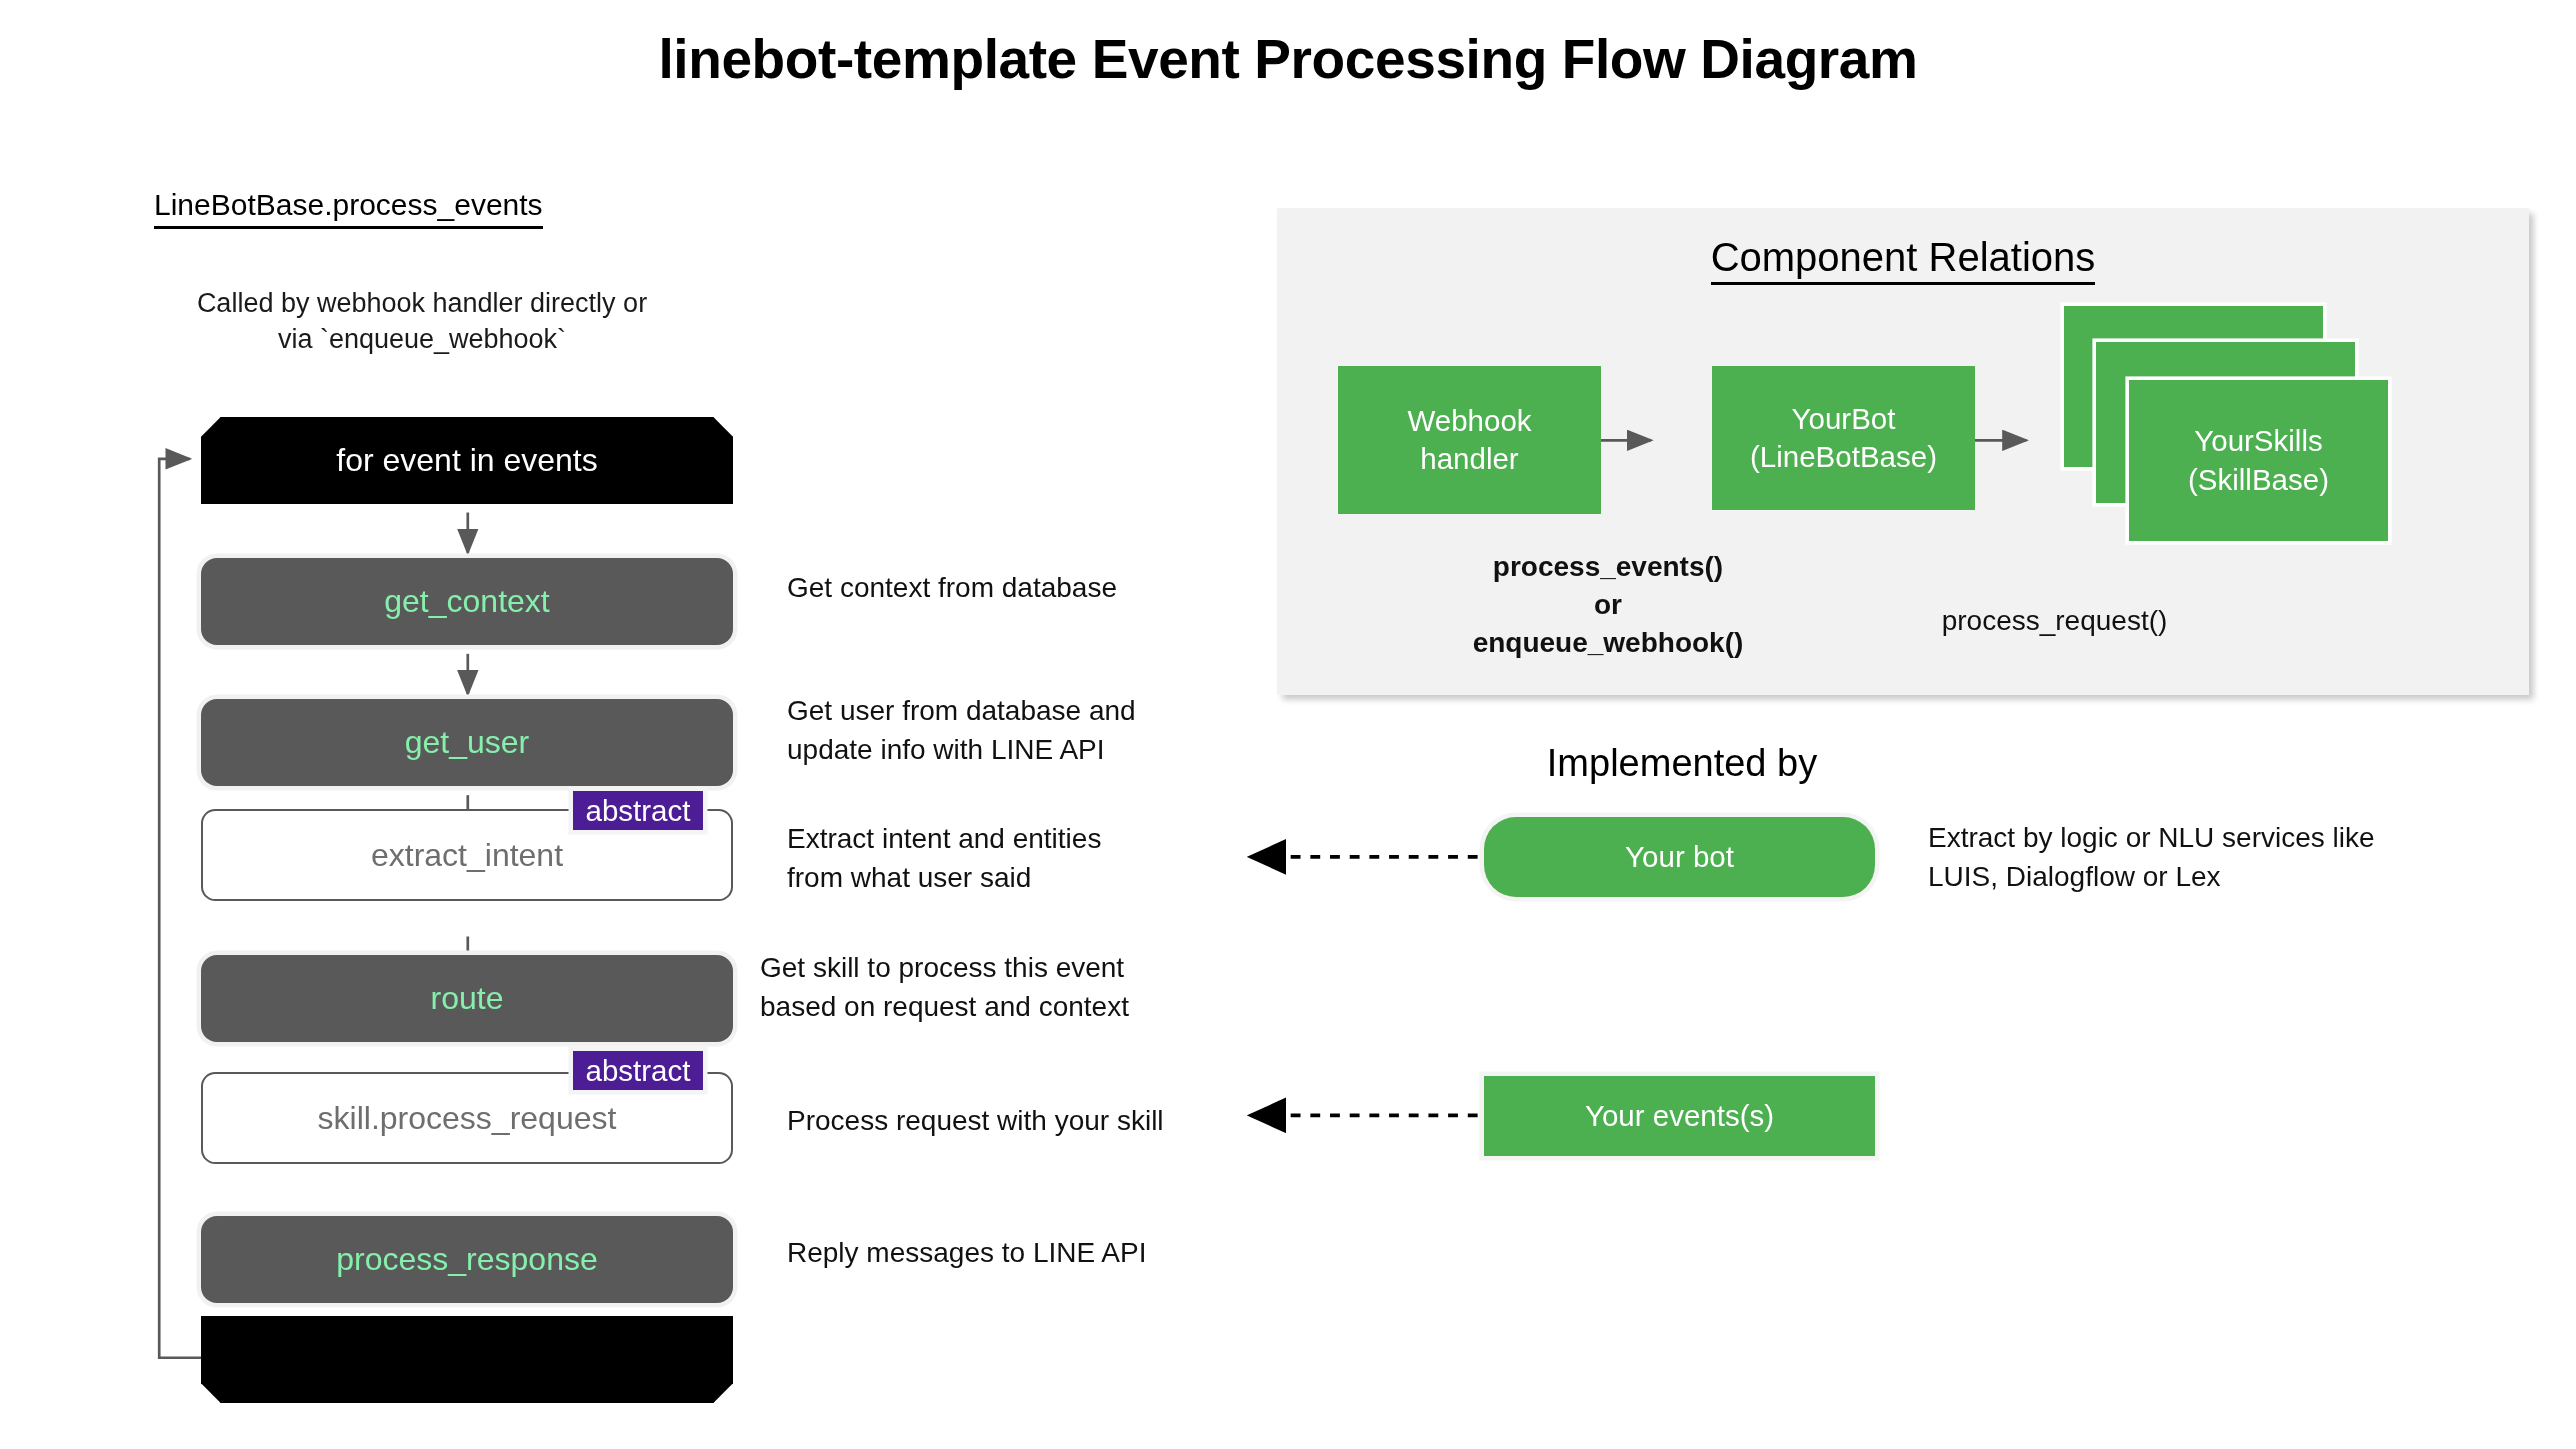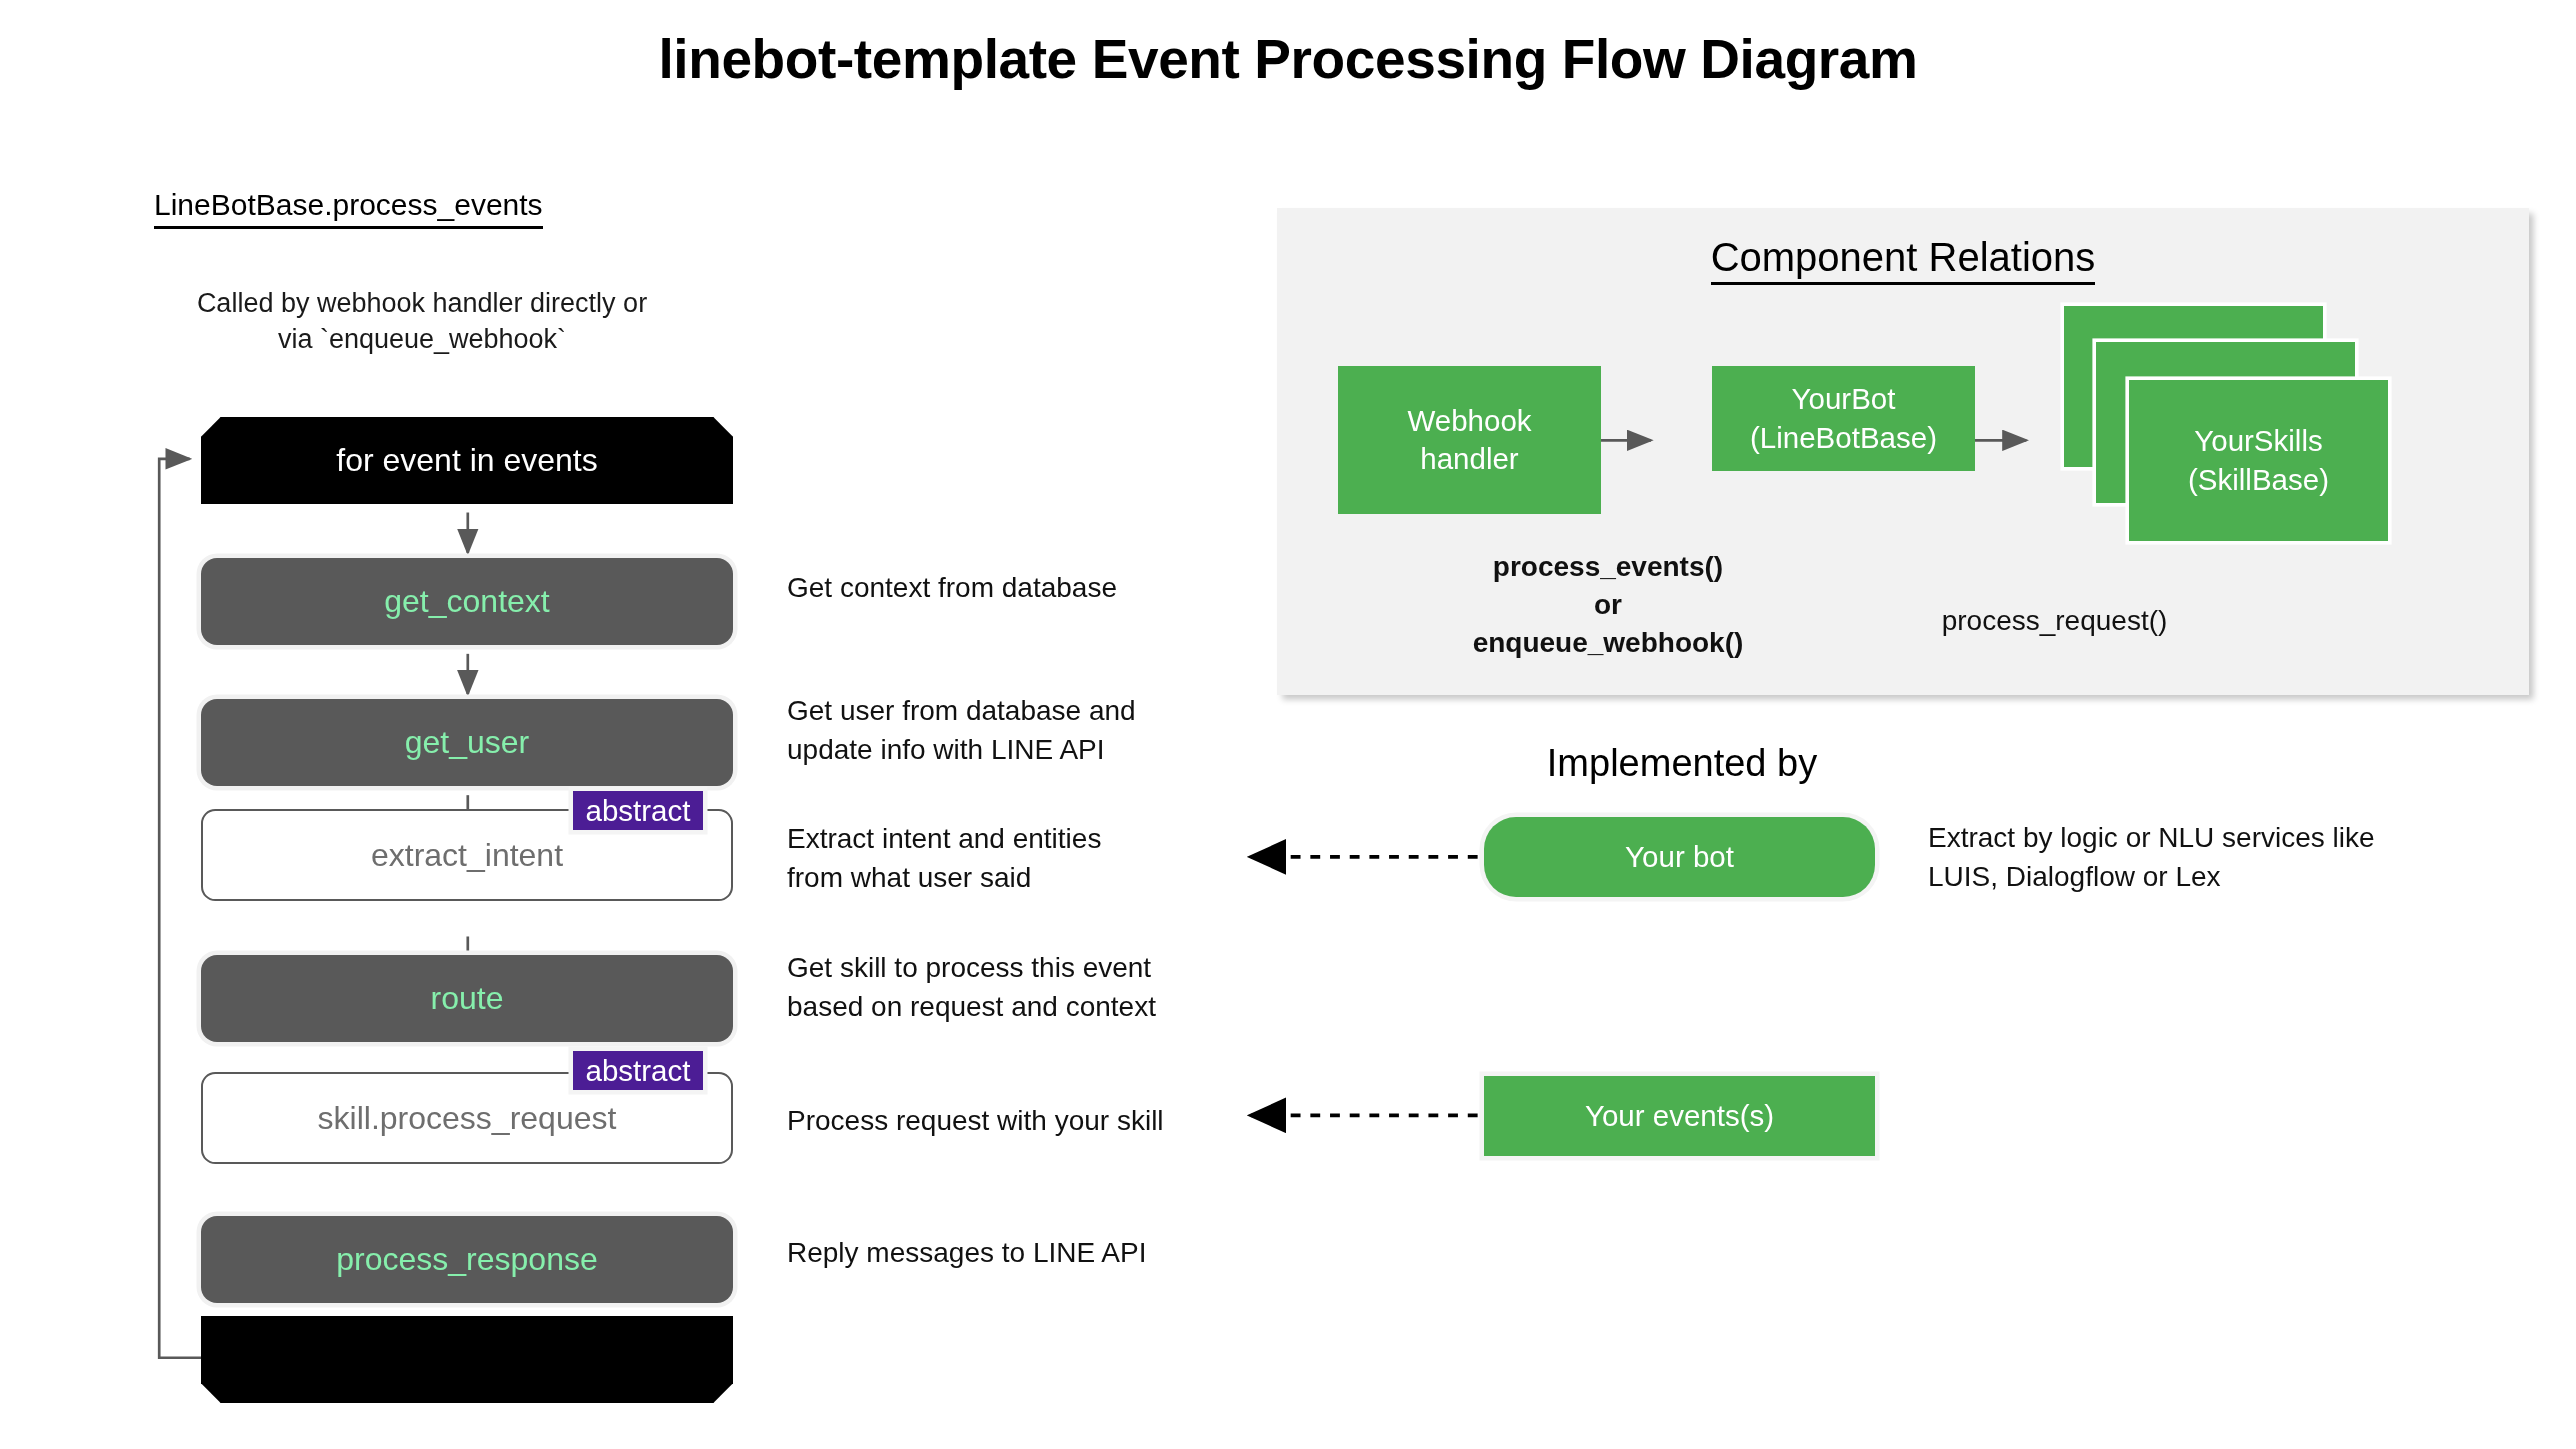--- a/index.html
+++ b/index.html
@@ -158,21 +158,21 @@
   <div class="abs node node-abstract" style="top:809px; height:92px;">
     <span>extract_intent</span>
   </div>
   <div class="abs badge-abstract" style="left:573px; top:791px;">abstract</div>
   <div class="abs annot" style="left:787px; top:819px; width:465px;">Extract intent and entities
 from what user said</div>
 
   <div class="abs node node-gray" style="top:955px;">
     <span>route</span>
   </div>
-  <div class="abs annot" style="left:787px; top:948px; width:465px;">Get skill to process this event
+  <div class="abs annot" style="left:760px; top:948px; width:465px;">Get skill to process this event
 based on request and context</div>
 
   <div class="abs node node-abstract" style="top:1072px; height:92px;">
     <span>skill.process_request</span>
   </div>
   <div class="abs badge-abstract" style="left:573px; top:1051px;">abstract</div>
   <div class="abs annot" style="left:787px; top:1101px; width:465px;">Process request with your skill</div>
 
   <div class="abs node node-gray" style="top:1216px;">
     <span>process_response</span>
@@ -196,21 +196,21 @@
       </defs>
       <line x1="362" y1="260" x2="418" y2="260" stroke="#595959" stroke-width="3" marker-end="url(#arw-cr)"></line>
       <line x1="780" y1="260" x2="838" y2="260" stroke="#595959" stroke-width="3" marker-end="url(#arw-cr)"></line>
     </svg>
 
     <div class="abs green-box" style="left:61px; top:158px; width:263px; height:148px;">
       <span>Webhook
 handler</span>
     </div>
 
-    <div class="abs green-box" style="left:435px; top:158px; width:263px; height:105px;">
+    <div class="abs green-box" style="left:435px; top:158px; width:263px; height:144px;">
       <span>YourBot
 (LineBotBase)</span>
     </div>
 
     <div class="abs">
       <div class="abs" style="left:787px; top:98px; width:259px; height:161px; background:#4CAF50; box-shadow:0 0 0 3.6px #ffffff;"></div>
       <div class="abs" style="left:819px; top:134px; width:259px; height:161px; background:#4CAF50; box-shadow:0 0 0 3.6px #ffffff;"></div>
       <div class="abs green-box" style="left:852px; top:172px; width:259px; height:161px; box-shadow:0 0 0 3.6px #ffffff;">
         <span>YourSkills
 (SkillBase)</span>

